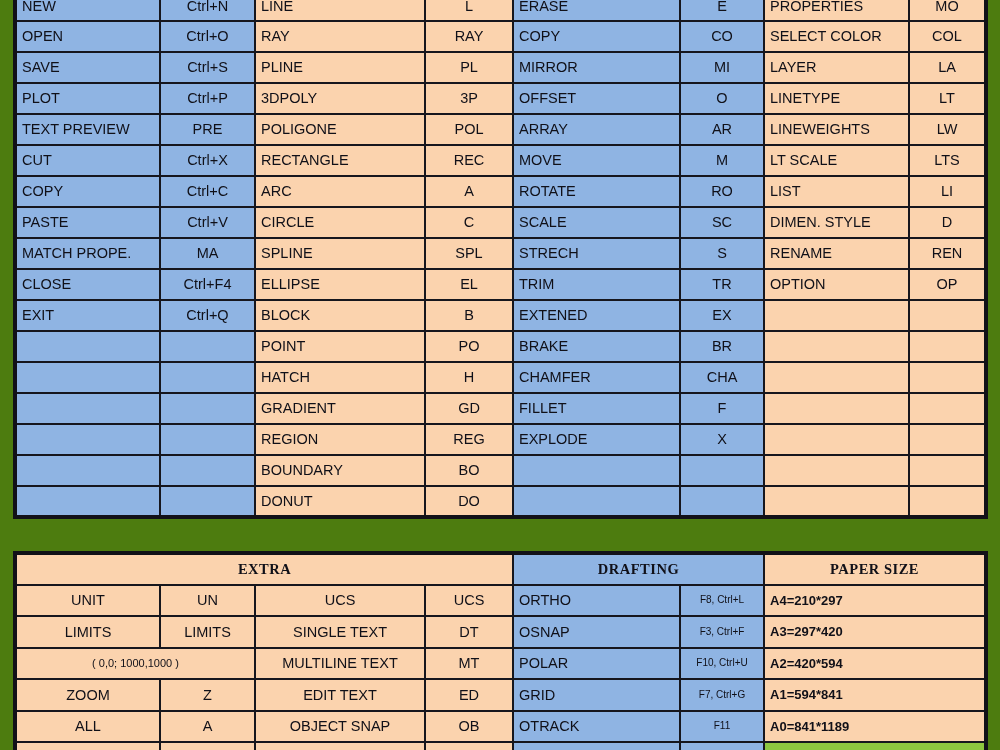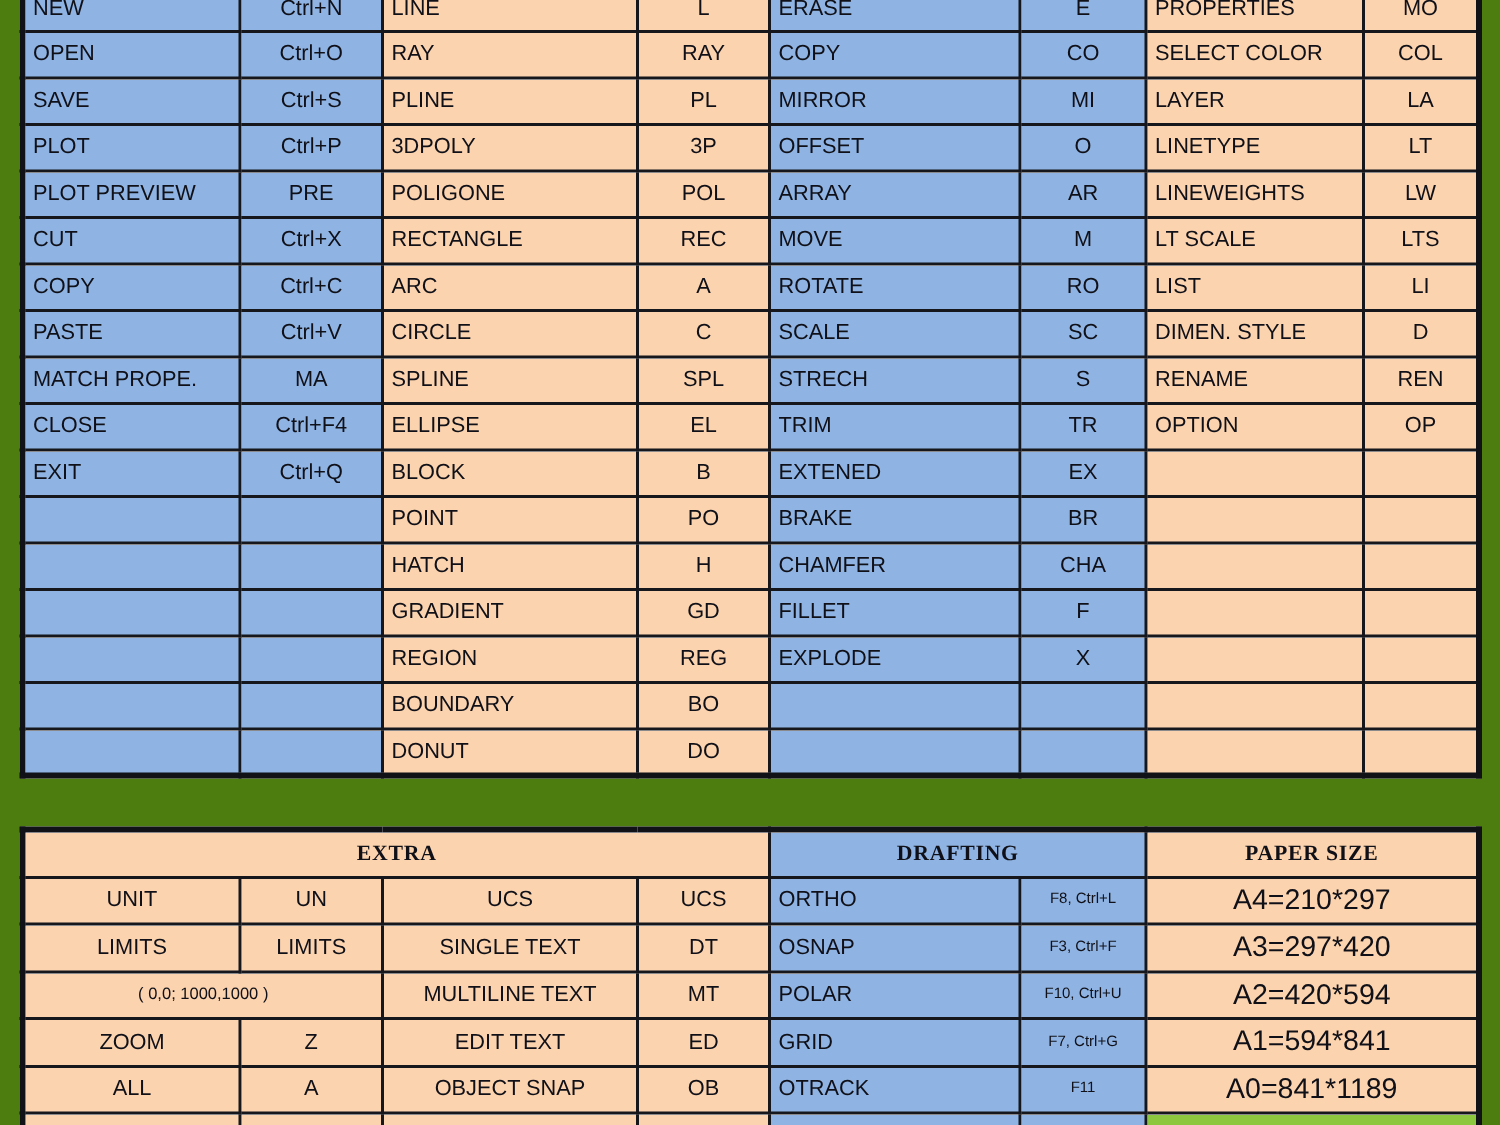--- a/index.html
+++ b/index.html
@@ -68,22 +68,22 @@
   }
   #bottom-table td { height: 31.5px; margin-top: 46px; }
   #bottom-table td.big {
     font-size: 11px;
   }
   #bottom-table td.small {
     font-size: 10px;
     text-align: center;
   }
   #bottom-table td.paper {
-    font-size: 19px;
-    text-align: center;
+    font-size: 13px;
+    font-weight: bold;
   }
 </style>
 </head>
 <body>
 
 <div id="sheet">
 
   <table class="grid" id="top-table">
     <colgroup>
       <col style="width:145px">
@@ -130,21 +130,21 @@
           <td class="blue left">PLOT</td>
           <td class="blue center">Ctrl+P</td>
           <td class="peach left">3DPOLY</td>
           <td class="peach center">3P</td>
           <td class="blue left">OFFSET</td>
           <td class="blue center">O</td>
           <td class="peach left">LINETYPE</td>
           <td class="peach center">LT</td>
         </tr>
         <tr>
-          <td class="blue left">PLOT PREVIEW</td>
+          <td class="blue left">TEXT PREVIEW</td>
           <td class="blue center">PRE</td>
           <td class="peach left">POLIGONE</td>
           <td class="peach center">POL</td>
           <td class="blue left">ARRAY</td>
           <td class="blue center">AR</td>
           <td class="peach left">LINEWEIGHTS</td>
           <td class="peach center">LW</td>
         </tr>
         <tr>
           <td class="blue left">CUT</td>

